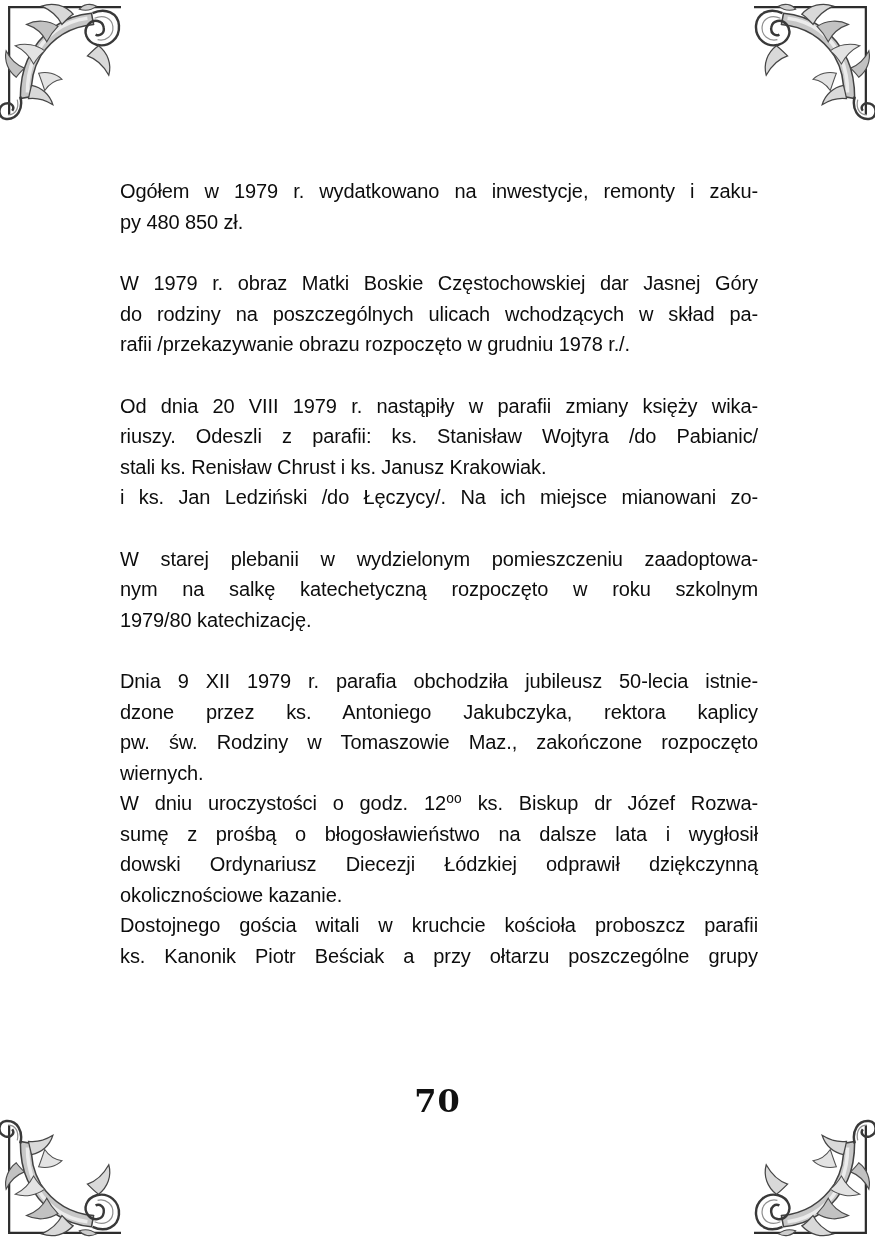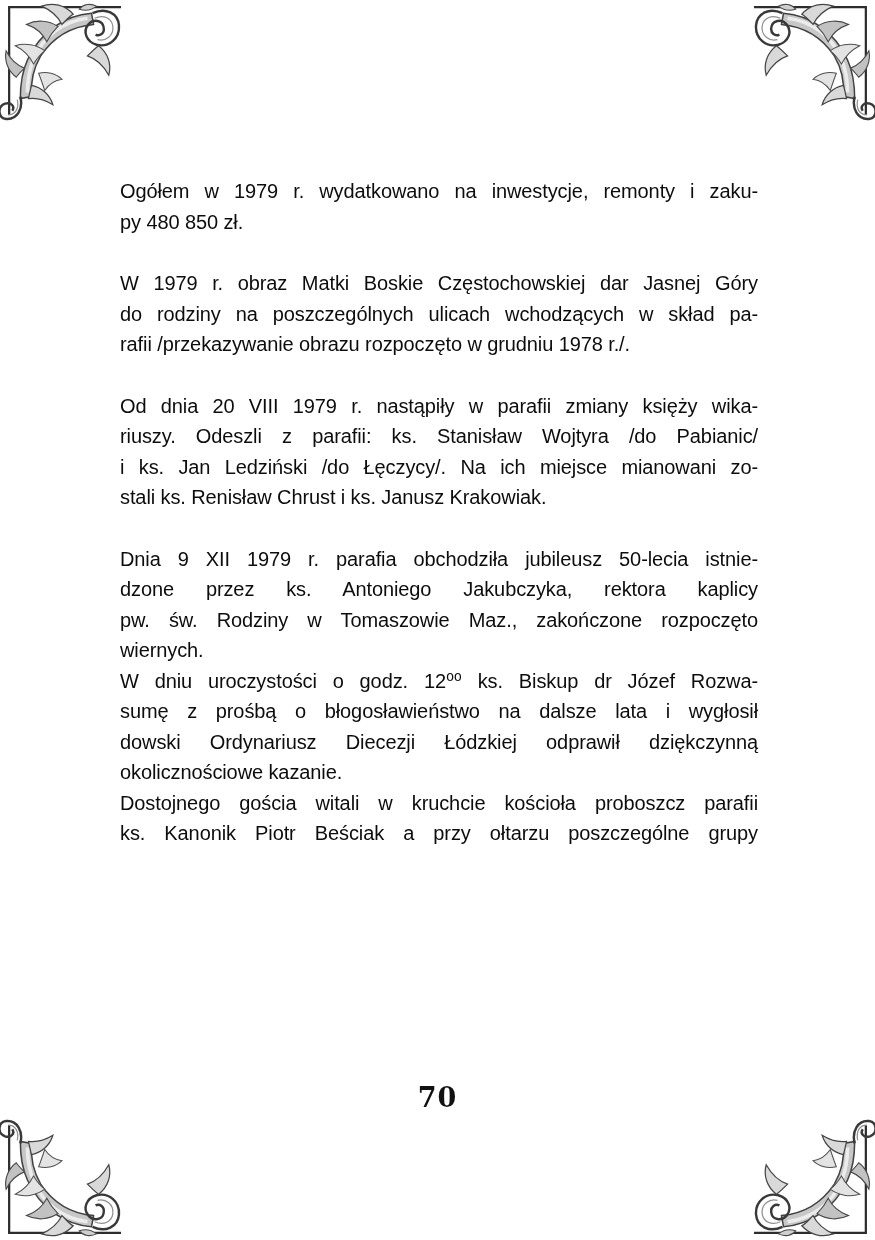--- a/index.html
+++ b/index.html
@@ -35,21 +35,21 @@
     white-space:normal;
   }
   .line.no-just{text-align-last:left;}
   
   .page-number{
     position:absolute;
     left:0;right:0;top:1082px;
     text-align:center;
     font-family:"DejaVu Serif","Liberation Serif",serif;
     font-weight:bold;
-    font-size:27px;
+    font-size:32px;
     color:#111111;
     letter-spacing:1px;
   }
 </style>
 </head>
 <body>
 
 <svg width="0" height="0" style="position:absolute" aria-hidden="true">
   <defs>
     <g id="corner-orn">
@@ -106,22 +106,27 @@
         <div class="line no-just">py 480 850 zł.</div>
       </div>
       <div class="para gap">
         <div class="line">W 1979 r. obraz Matki Boskie Częstochowskiej dar Jasnej Góry</div>
         <div class="line">do rodziny na poszczególnych ulicach wchodzących w skład pa-</div>
         <div class="line no-just">rafii /przekazywanie obrazu rozpoczęto w grudniu 1978 r./.</div>
       </div>
       <div class="para gap">
         <div class="line">Od dnia 20 VIII 1979 r. nastąpiły w parafii zmiany księży wika-</div>
         <div class="line">riuszy. Odeszli z parafii: ks. Stanisław Wojtyra /do Pabianic/</div>
+        <div class="line no-just">stali ks. Renisław Chrust i ks. Janusz Krakowiak.</div>
         <div class="line">i ks. Jan Ledziński /do Łęczycy/. Na ich miejsce  mianowani zo-</div>
-        <div class="line no-just">stali ks. Renisław Chrust i ks. Janusz Krakowiak.</div>
+      </div>
+      <div class="para gap">
+        <div class="line">W starej plebanii w wydzielonym pomieszczeniu zaadoptowa-</div>
+        <div class="line">nym na salkę katechetyczną  rozpoczęto w roku szkolnym</div>
+        <div class="line no-just">1979/80 katechizację.</div>
       </div>
       <div class="para">
         <div class="line">Dnia 9 XII 1979 r. parafia obchodziła jubileusz 50-lecia istnie-</div>
         <div class="line">dzone przez ks. Antoniego Jakubczyka, rektora kaplicy</div>
         <div class="line">pw. św. Rodziny w Tomaszowie Maz., zakończone rozpoczęto</div>
         <div class="line no-just">wiernych.</div>
       </div>
       <div class="para">
         <div class="line">W dniu uroczystości o godz. 12⁰⁰ ks. Biskup dr Józef Rozwa-</div>
         <div class="line">sumę z prośbą o błogosławieństwo na dalsze lata i wygłosił</div>

